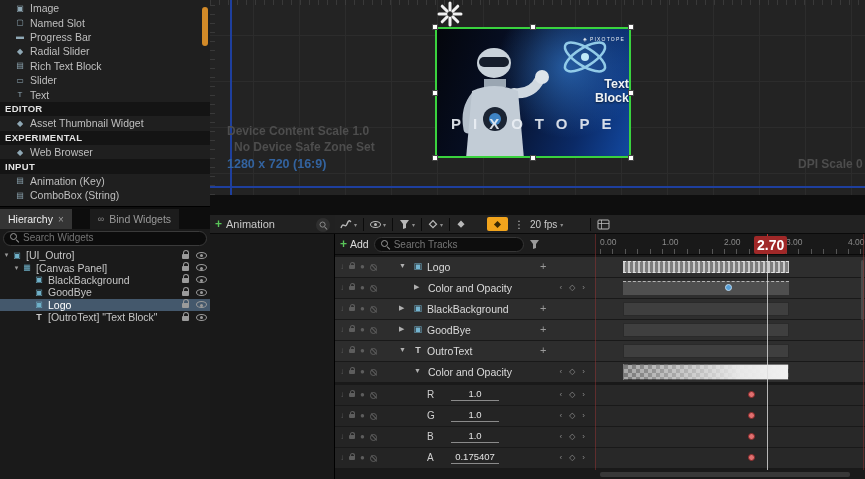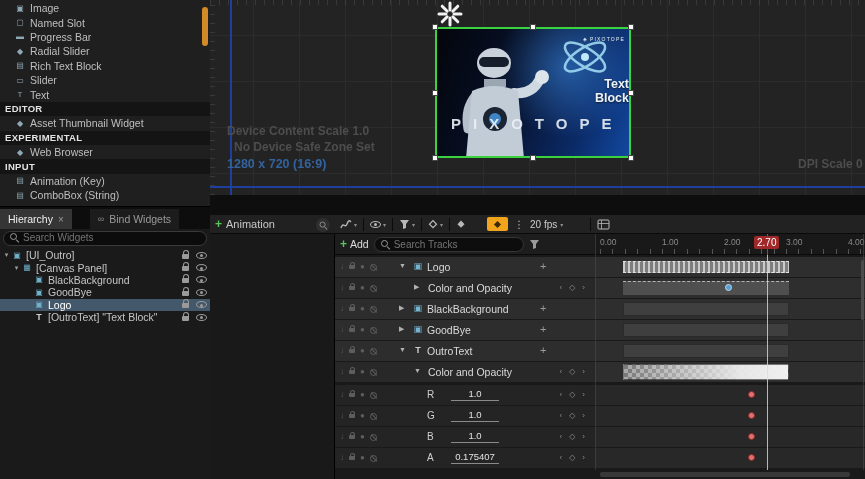--- a/index.html
+++ b/index.html
@@ -89,21 +89,21 @@
   .icon-eye.light { border-color:#b8b8b8; } .icon-eye.light::after { background:#b8b8b8; }
 
   .seq-subbar { position:absolute; left:0; top:19px; width:260px; height:21px; background:#1d1d1d; display:flex; align-items:center; gap:5px; padding-left:5px; border-bottom:1px solid #0a0a0a; }
   .add-btn { display:flex; align-items:center; gap:3px; color:#ddd; font-size:10.5px; }
   .t-search { width:150px; height:15px; border-radius:8px; background:#0d0d0d; border:1px solid #363636; display:flex; align-items:center; gap:4px; padding-left:5px; }
   .t-search input { background:transparent; border:none; outline:none; color:#8f8f8f; font-size:10px; width:110px; font-family:inherit; }
 
   .ruler { position:absolute; left:260px; top:19px; width:270px; height:21px; background:#191919; border-bottom:1px solid #0a0a0a; }
   .ruler::after { content:''; position:absolute; left:5px; right:0; bottom:0; height:5px; background:repeating-linear-gradient(90deg,#555 0 1px, transparent 1px 12.4px); }
   .tick { position:absolute; top:3px; font-size:8.5px; color:#8a8a8a; }
-  .ph-label { position:absolute; left:159px; top:2px; background:#a02828; color:#fff; font-size:10px; font-weight:normal; padding:1px 3px; border-radius:2px; z-index:5; }
+  .ph-label { position:absolute; left:159px; top:2px; background:#a02828; color:#fff; font-size:14px; font-weight:bold; padding:1px 3px; border-radius:2px; z-index:5; }
 
   .rows-names { position:absolute; left:0; top:40px; width:260px; height:215px; background:#191919; }
   .rows-time  { position:absolute; left:260px; top:40px; width:270px; height:215px; background:#191919; }
   .nrow { position:absolute; left:0; width:260px; height:20px; background:#2d2d2d; }
   .nrow.prop { background:#282828; }
   .nrow.chan { background:#242424; }
   .trow { position:absolute; left:0; width:270px; height:20px; background:#2e2e2e; overflow:hidden; }
   .trow.chan { background:#282828; }
 
   .mi-group { position:absolute; left:5px; top:4px; display:flex; gap:5px; align-items:center; height:12px; }

